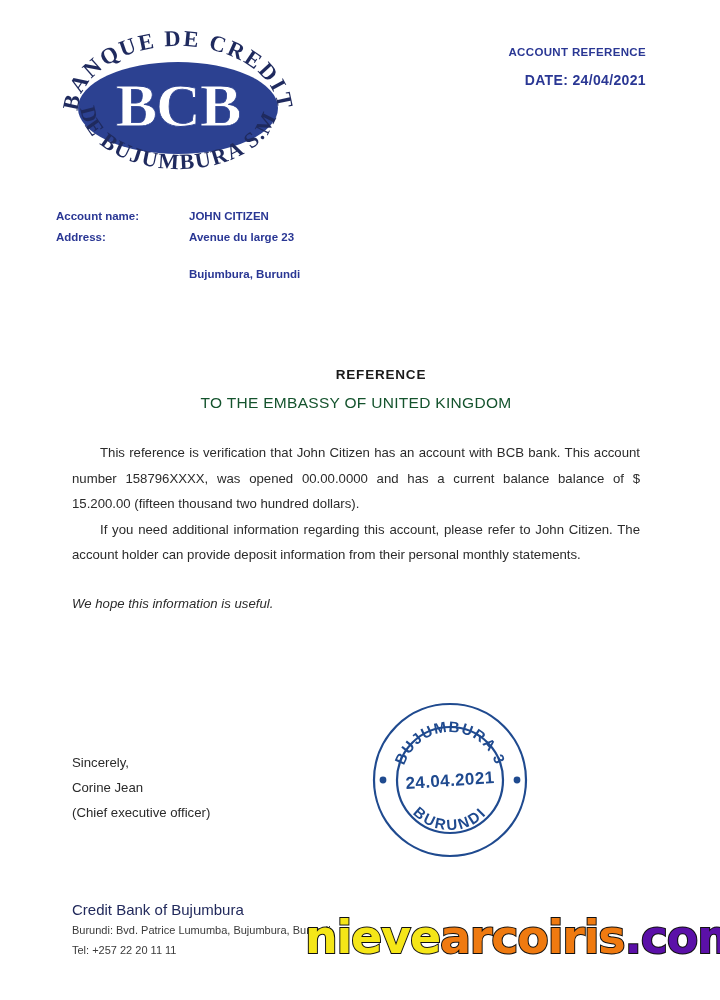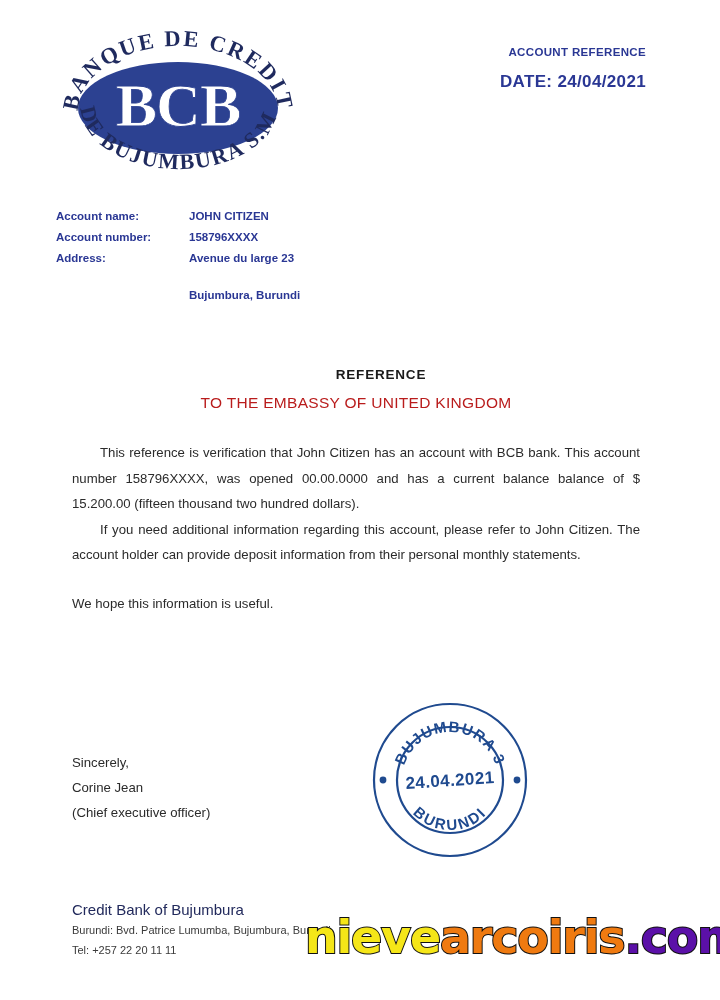--- a/index.html
+++ b/index.html
@@ -42,21 +42,21 @@
     margin-left: 46px;
   }
   .header-title {
     font-size: 11.5px;
     font-weight: bold;
     letter-spacing: 0.35px;
     white-space: nowrap;
   }
   .header-date {
     margin-top: 14px;
-    font-size: 17px;
+    font-size: 14px;
     font-weight: bold;
     letter-spacing: 0.35px;
     white-space: nowrap;
   }
 
   
   .account-block {
     position: absolute;
     left: 56px;
     top: 209px;
@@ -89,40 +89,40 @@
   }
   .ref-sub {
     position: absolute;
     left: 0;
     right: 8px;
     top: 394px;
     text-align: center;
     font-size: 15.5px;
     font-weight: normal;
     letter-spacing: 0.3px;
-    color: #b91c1c;
+    color: #14532d;
   }
 
   
   .body-copy {
     position: absolute;
     left: 72px;
     top: 440px;
     width: 568px;
     font-size: 13.2px;
     line-height: 25.5px;
     color: #2b2b2b;
   }
   .body-copy p {
     margin: 0;
     text-align: justify;
     text-indent: 28px;
   }
   .body-copy p.no-indent { text-indent: 0; }
-  .body-copy p.spaced { margin-top: 23px; }
+  .body-copy p.spaced { margin-top: 23px; font-style: italic; }
 
   
   .signature {
     position: absolute;
     left: 72px;
     top: 730px;
     font-size: 13.2px;
     line-height: 25px;
     color: #2b2b2b;
     margin-top: 20px;
@@ -197,24 +197,20 @@
 
   <div class="header-block">
     <div class="header-title">ACCOUNT REFERENCE</div>
     <div class="header-date">DATE: 24/04/2021</div>
   </div>
 
   <div class="account-block">
     <div class="acct-row">
       <span class="acct-label">Account name:</span>
       <span class="acct-value">JOHN CITIZEN</span>
-    </div>
-    <div class="acct-row">
-      <span class="acct-label">Account number:</span>
-      <span class="acct-value">158796XXXX</span>
     </div>
     <div class="acct-row">
       <span class="acct-label">Address:</span>
       <span class="acct-value">
         <span>Avenue du large 23</span>
         <span class="line2">Bujumbura, Burundi</span>
       </span>
     </div>
   </div>
 

